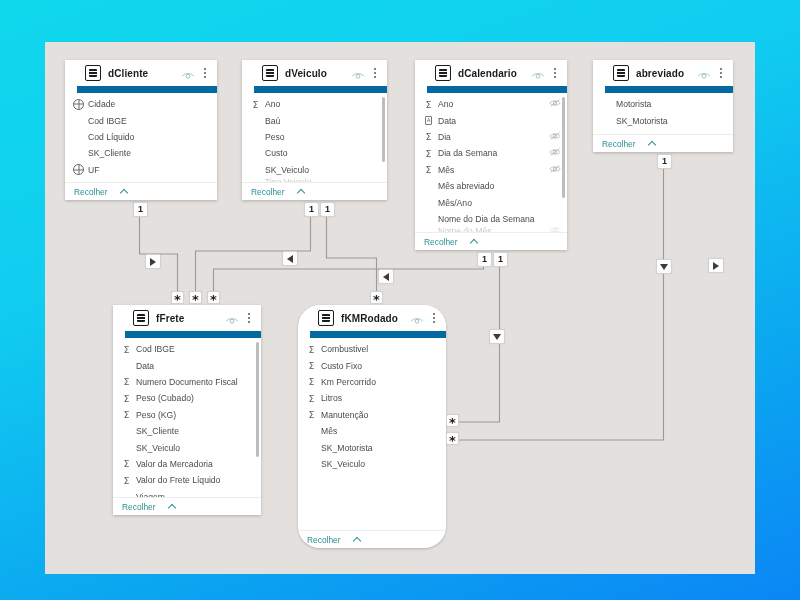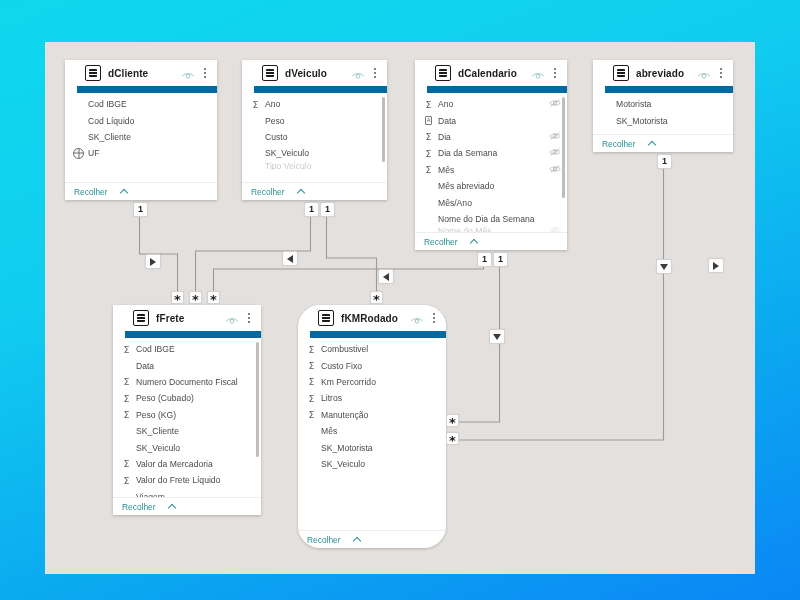--- a/index.html
+++ b/index.html
@@ -306,20 +306,27 @@
                 <circle cx="9" cy="7" r="2.4" fill="none" stroke="#4b8f94" stroke-width="1.1"></circle>
               </svg></span>
             <span class="kebab">
               <span></span>
               <span></span>
               <span></span>
             </span>
           </div>
           <div class="tbl-body">
             <div class="fld">
+              <span class="ficon">
+                <span class="globe"></span>
+              </span>
+              <span class="fname">Cidade</span>
+              <span class="fhide"></span>
+            </div>
+            <div class="fld">
               <span class="ficon blank"></span>
               <span class="fname">Cod IBGE</span>
               <span class="fhide"></span>
             </div>
             <div class="fld">
               <span class="ficon blank"></span>
               <span class="fname">Cod Líquido</span>
               <span class="fhide"></span>
             </div>
             <div class="fld">
@@ -357,20 +364,25 @@
               <span></span>
               <span></span>
             </span>
           </div>
           <div class="tbl-body">
             <div class="fld">
               <span class="ficon">
                 <span class="sigma">Σ</span>
               </span>
               <span class="fname">Ano</span>
+              <span class="fhide"></span>
+            </div>
+            <div class="fld">
+              <span class="ficon blank"></span>
+              <span class="fname">Baú</span>
               <span class="fhide"></span>
             </div>
             <div class="fld">
               <span class="ficon blank"></span>
               <span class="fname">Peso</span>
               <span class="fhide"></span>
             </div>
             <div class="fld">
               <span class="ficon blank"></span>
               <span class="fname">Custo</span>

